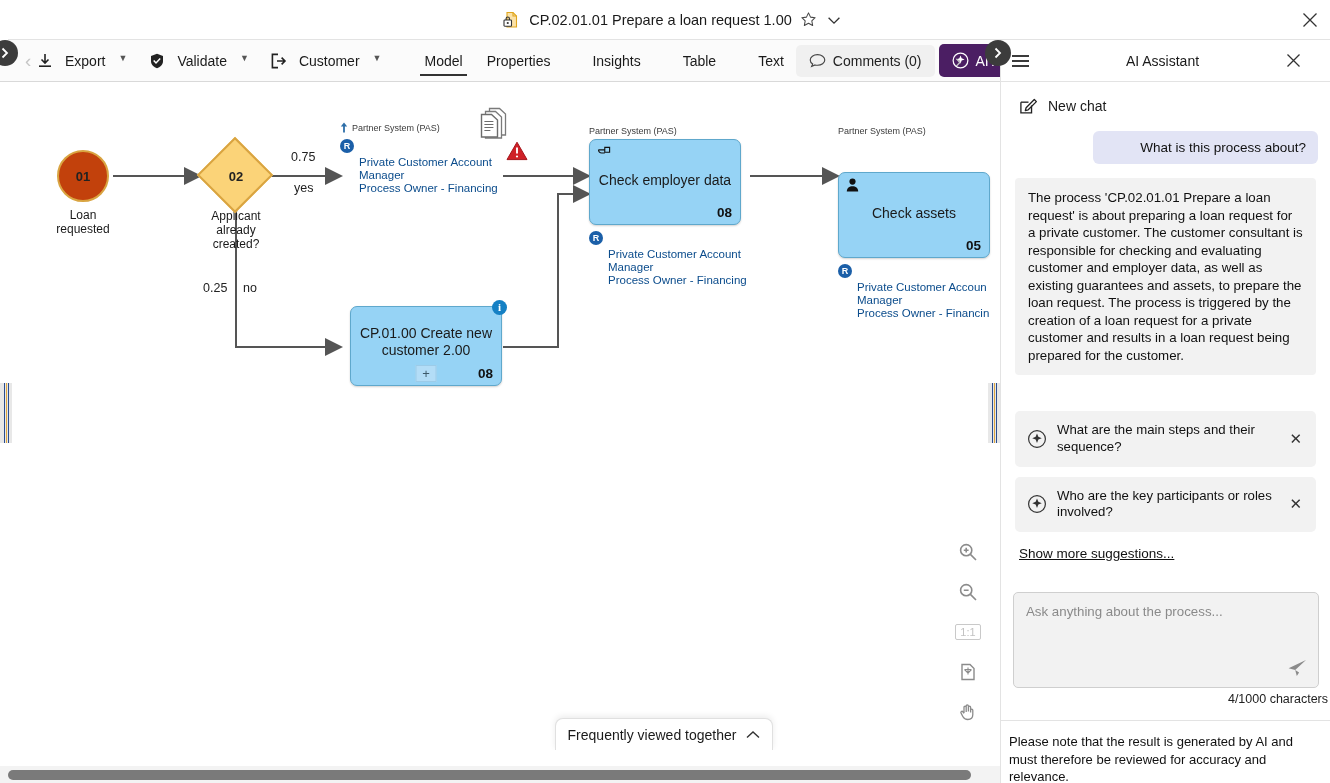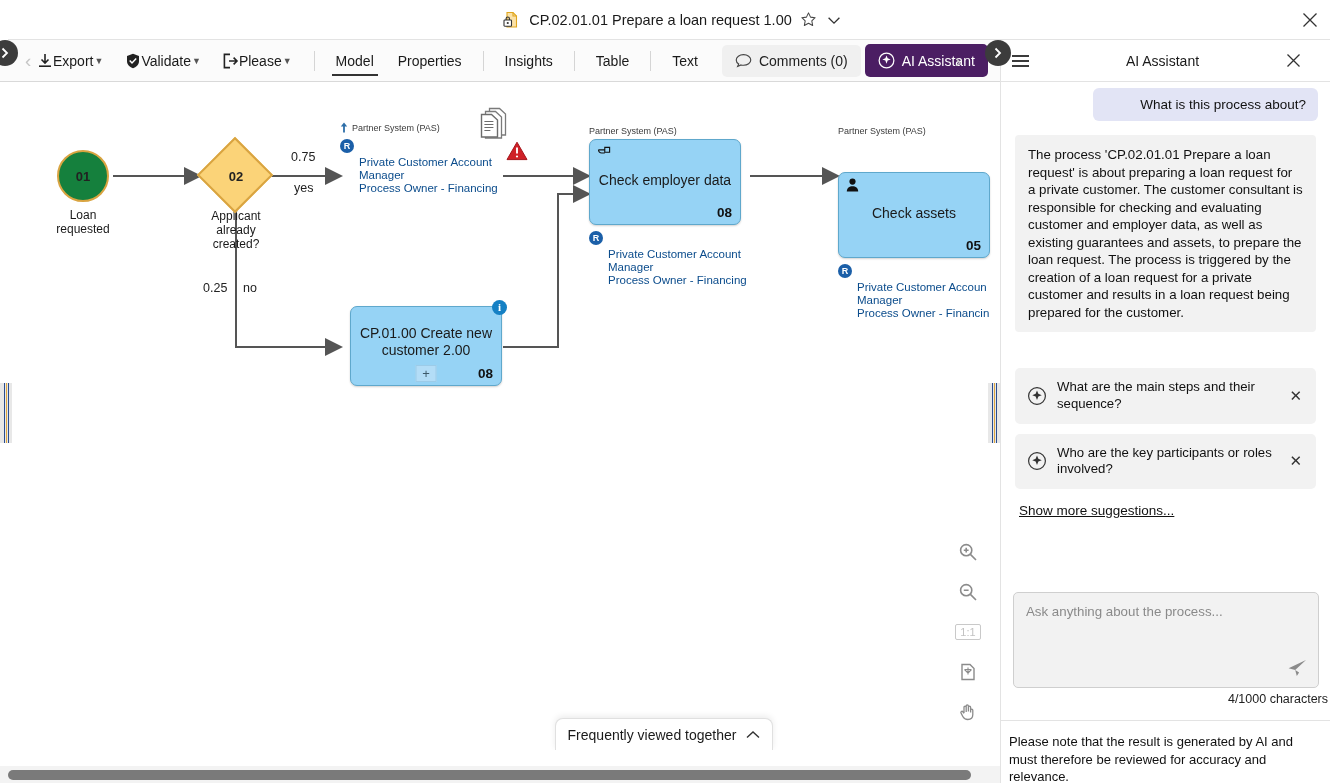--- a/index.html
+++ b/index.html
@@ -32,21 +32,21 @@
 
   
   .toolbar {
     position: absolute; left: 0; top: 40px; width: 1000px; height: 42px;
     background: #fbfbfb;
     border-bottom: 1px solid #d9d9d9;
     display: flex; align-items: center;
     padding-left: 28px;
   }
   .tb-btn {
-    display: flex; align-items: center; gap: 0;
+    display: flex; gap: 12px;
     padding: 5px 9px; margin-right: 4px;
     font-size: 14px; color: #1a1a1a; cursor: pointer; border-radius: 3px;
     white-space: nowrap;
   }
   .chev { font-size: 9px; color: #555; margin-left: 1px; }
   .tb-sep { width: 1px; height: 20px; background: #d5d5d5; margin: 0 9px; }
 
   .tab {
     padding: 6px 12px; font-size: 14px; color: #1a1a1a; cursor: pointer;
     position: relative; white-space: nowrap;
@@ -93,21 +93,21 @@
     gap: 1px; cursor: col-resize; z-index: 20;
   }
   .split-handle i { display: block; width: 1px; height: 60px; }
   .sh-l { left: 0; }
   .sh-r { left: 988px; }
 
   
   .node { position: absolute; }
   .circ {
     width: 52px; height: 52px; border-radius: 50%;
-    background: #15803d; border: 2px solid #d9a441;
+    background: #c2410c; border: 2px solid #d9a441;
     display: flex; align-items: center; justify-content: center;
     font-weight: bold; font-size: 13px; color: #222;
   }
   .diam {
     width: 54px; height: 54px; background: #fbd378; border: 2px solid #d9a441;
     transform: rotate(45deg);
   }
   .diam-lbl {
     position: absolute; inset: 0; display: flex; align-items: center;
     justify-content: center; font-weight: bold; font-size: 13px; color: #222;
@@ -278,21 +278,21 @@
     <span class="chev">▼</span>
   </div>
 
   <div class="tb-btn">
     <span>
       <svg width="16" height="16" viewBox="0 0 16 16">
         <path d="M7 1.4H1.4v13.2H7" fill="none" stroke="#222" stroke-width="1.6"></path>
         <path d="M6 8h8M10.6 4.6L14 8l-3.4 3.4" fill="none" stroke="#222" stroke-width="1.6"></path>
       </svg>
     </span>
-    <span>Please</span>
+    <span>Customer</span>
     <span class="chev">▼</span>
   </div>
 
   <div class="tb-sep"></div>
 
   <div class="tab active">
     <span>Model</span>
   </div>
   <div class="tab">
     <span>Properties</span>
@@ -553,20 +553,30 @@
         <i></i>
     </div>
     <div class="ai-title">AI Assistant</div>
     <div class="ai-close">
       <svg width="15" height="15" viewBox="0 0 15 15">
           <path d="M1.5 1.5l12 12M13.5 1.5l-12 12" stroke="#333" stroke-width="1.3"></path>
         </svg>
     </div>
   </div>
 
+  <div class="newchat">
+    <span>
+      <svg width="19" height="19" viewBox="0 0 20 20">
+        <path d="M2 6.5v11.2h11.2V10" fill="none" stroke="#222" stroke-width="1.4"></path>
+        <path d="M2 6.5h8" fill="none" stroke="#222" stroke-width="1.4"></path>
+        <path d="M7.5 12.3l8.6-8.6 2.2 2.2-8.6 8.6-3 .8z" fill="none" stroke="#222" stroke-width="1.4" stroke-linejoin="round"></path>
+      </svg>
+    </span>
+    <span>New chat</span>
+  </div>
 
   <div class="user-bubble">What is this process about?</div>
 
   <div class="bot-bubble">The process 'CP.02.01.01 Prepare a loan request' is about preparing a loan request for a private customer. The customer consultant is responsible for checking and evaluating customer and employer data, as well as existing guarantees and assets, to prepare the loan request. The process is triggered by the creation of a loan request for a private customer and results in a loan request being prepared for the customer.</div>
 
   <div class="sugg" style="margin-top:36px;">
     <span>
       <svg width="20" height="20" viewBox="0 0 20 20">
         <circle cx="10" cy="10" r="8.4" fill="none" stroke="#333" stroke-width="1.2"></circle>
         <path d="M10 4.4l1.35 3.4 3.4 1.35-3.4 1.35L10 14.1 8.65 10.5 5.25 9.15l3.4-1.35z" fill="#333"></path>

